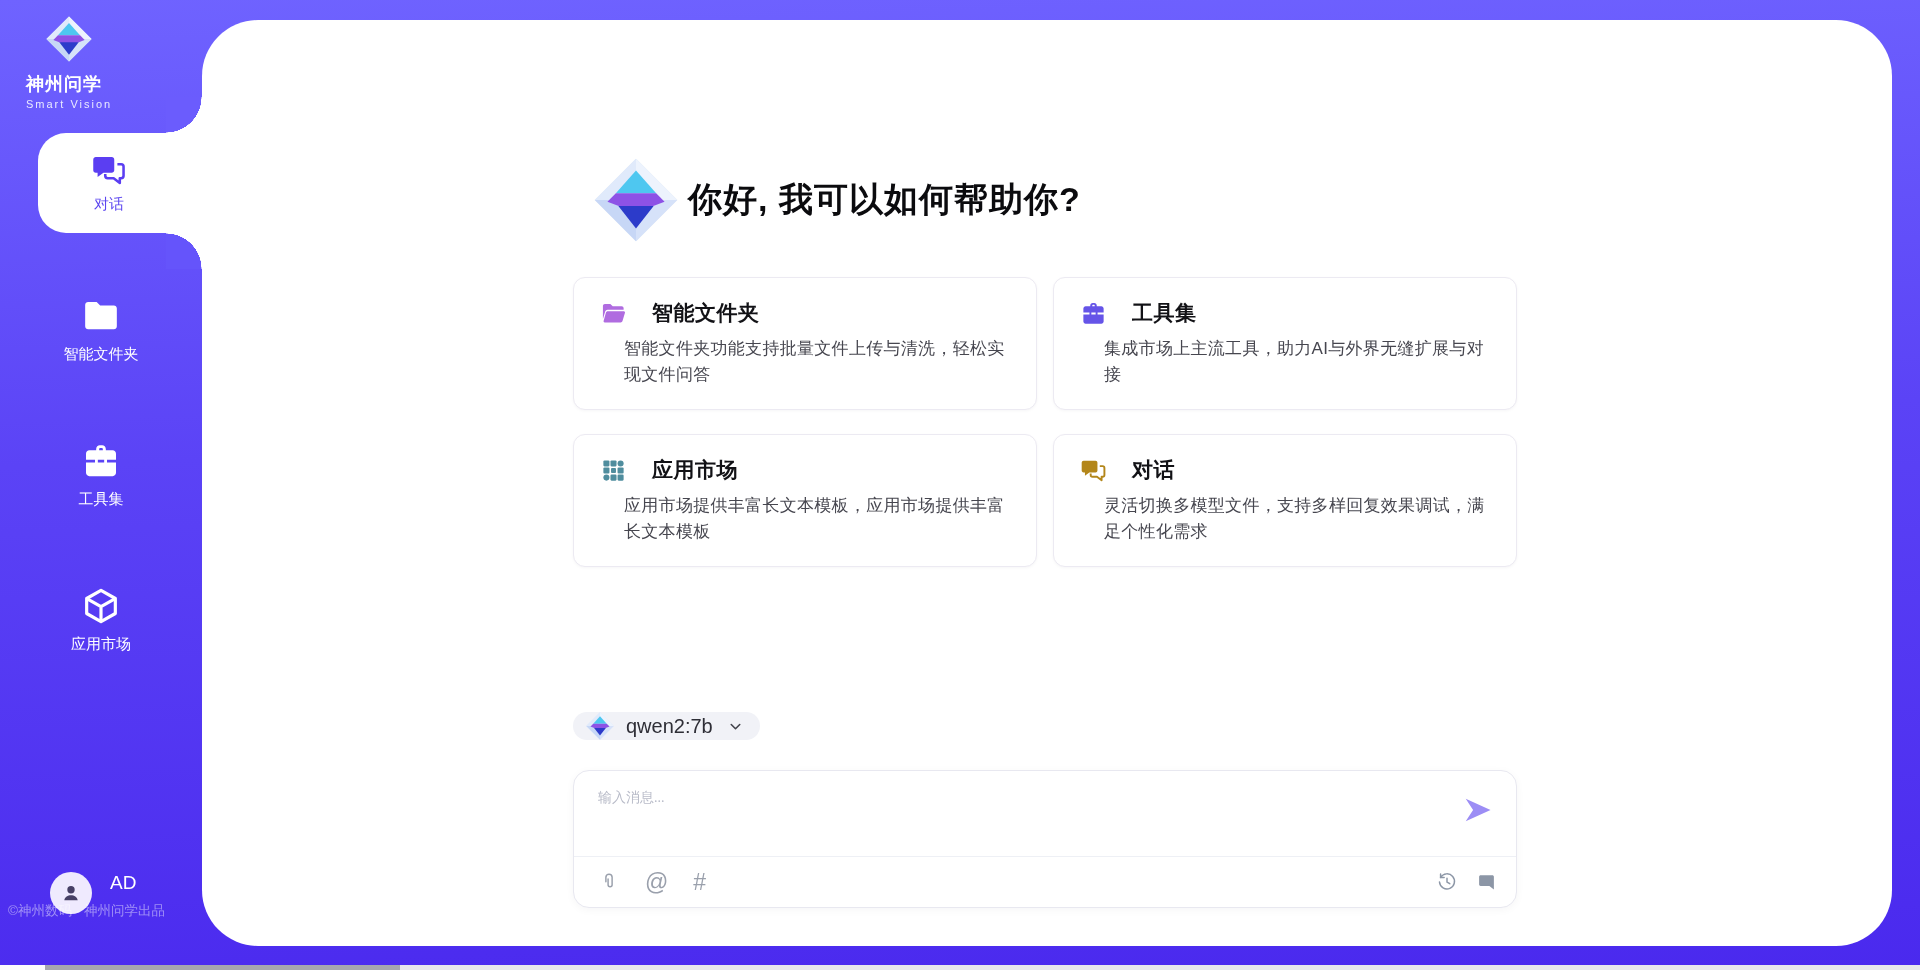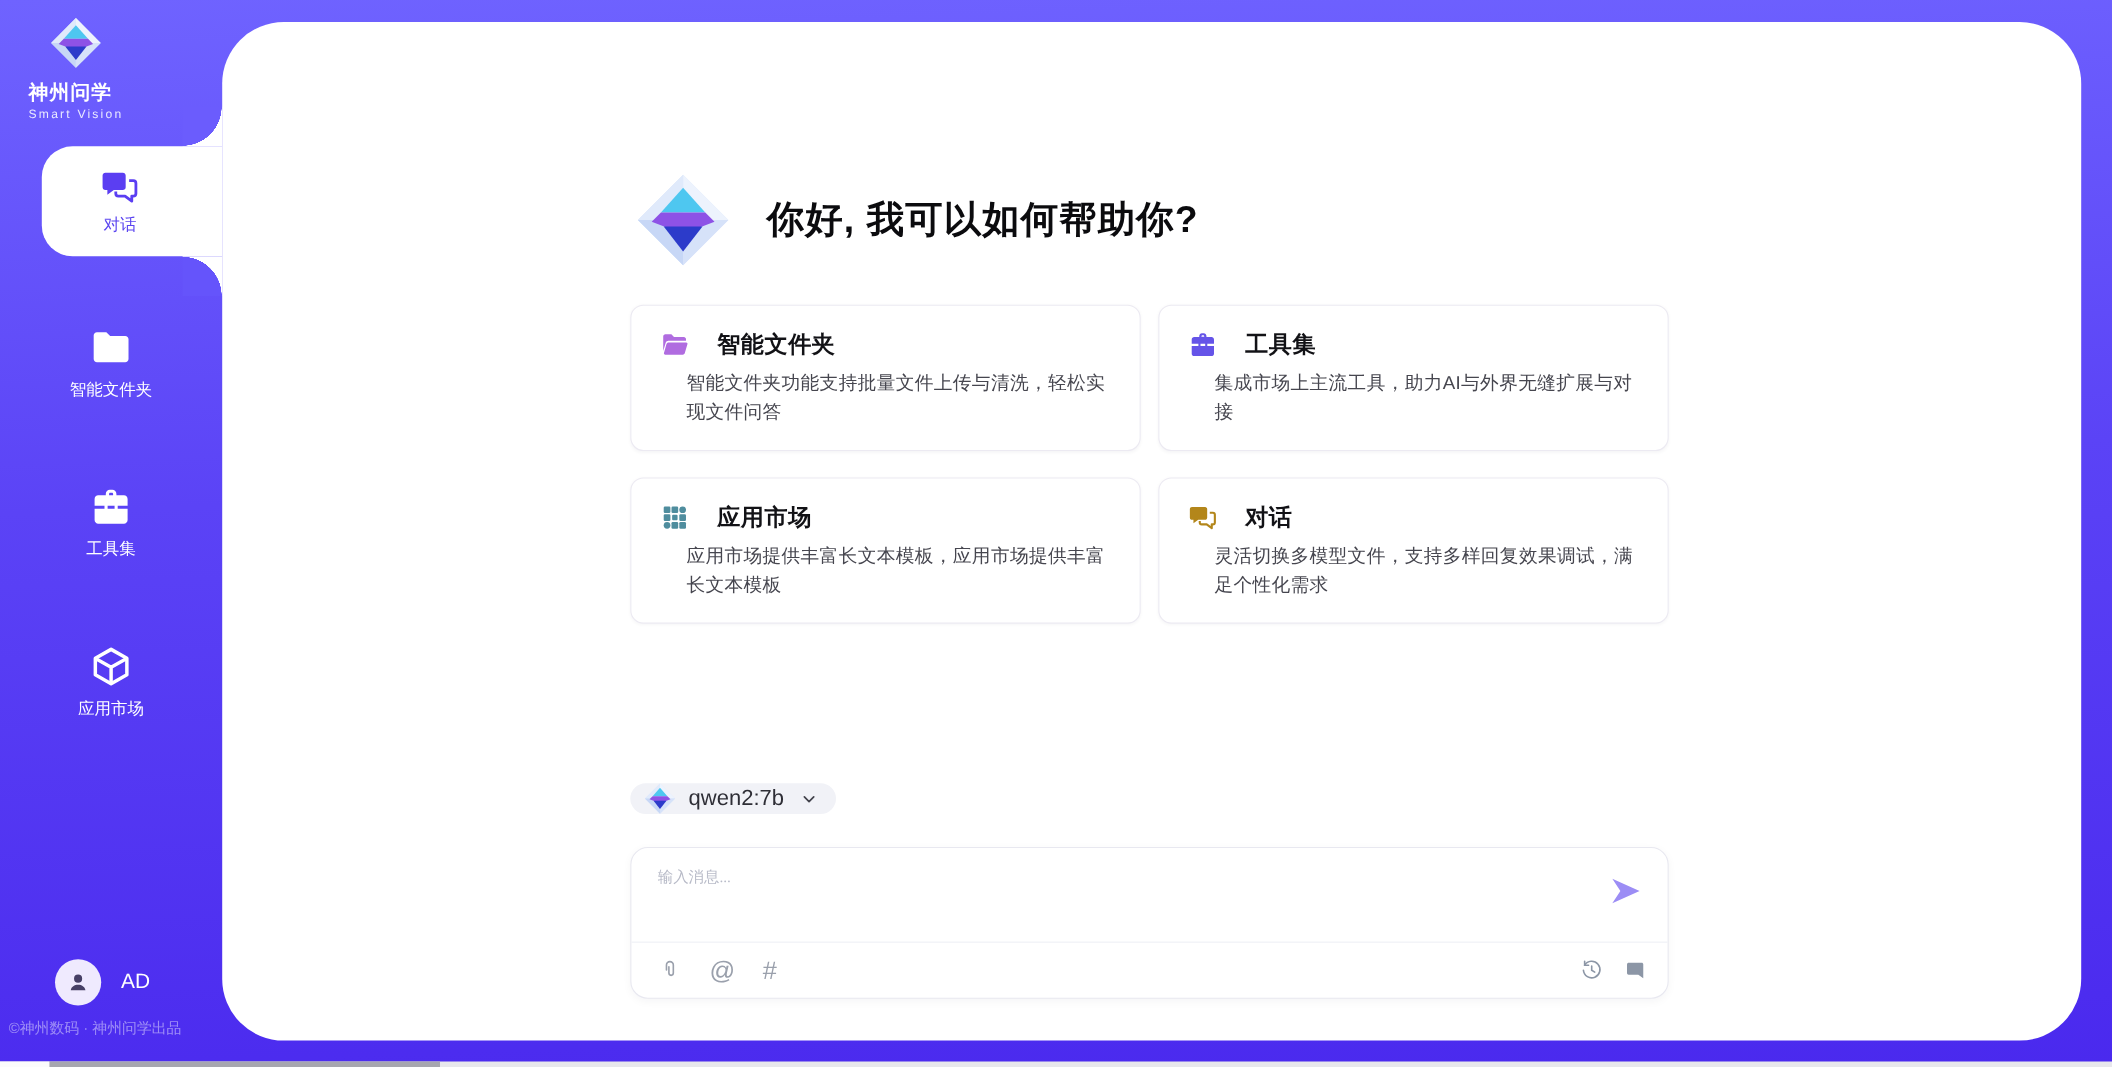--- a/index.html
+++ b/index.html
@@ -23,30 +23,30 @@
   .nav-item .nl { color:#fff; font-size:15px; }
 
   
   .tab-active { position:absolute; left:38px; top:133px; width:164px; height:100px; background:#fff; border-radius:28px 0 0 28px; display:flex; flex-direction:column; align-items:center; justify-content:center; gap:7px; padding-right:22px; cursor:pointer; }
   .tab-active .ni { width:36px; height:36px; color:#5b3ef2; }
   .tab-active .nl { color:#5b45f0; font-size:15px; }
   .fillet { position:absolute; width:36px; height:36px; left:166px; }
   .fillet.top { top:97px;  background:radial-gradient(circle 36px at 0 0,    #6b5cfd 0 35.4px, #fff 35.6px); }
   .fillet.bot { top:233px; background:radial-gradient(circle 36px at 0 100%, #6554fb 0 35.4px, #fff 35.6px); }
 
-  .user-row { position:absolute; left:50px; top:872px; display:flex; align-items:center; gap:18px; cursor:pointer; }
+  .user-row { position:absolute; left:50px; top:872px; display:flex; gap:18px; cursor:pointer; }
   .avatar { width:42px; height:42px; border-radius:50%; background:#efeafe; display:flex; align-items:center; justify-content:center; }
   .avatar svg { width:24px; height:24px; color:#474066; }
   .user-name { color:#fff; font-size:19px; }
-  .side-footer { position:absolute; left:8px; top:926px; color:rgba(255,255,255,.45); font-size:13.5px; white-space:nowrap;text-align:right; }
+  .side-footer { position:absolute; left:8px; top:902px; color:rgba(255,255,255,.45); font-size:13.5px; white-space:nowrap;text-align:right; }
 
   
   .main { position:absolute; left:202px; top:20px; width:1690px; height:926px; background:#fff; border-radius:56px; }
 
-  .hero { position:absolute; left:377px; top:138px; width:944px; display:flex; align-items:center; gap:34px; }
+  .hero { position:absolute; left:392px; top:138px; width:944px; display:flex; align-items:center; gap:10px; }
   .hero svg.logo { width:84px; height:84px; flex:none; }
   .hero-title { font-size:34px; font-weight:700; color:#0b0b0e; letter-spacing:1px; }
 
   .cards { position:absolute; left:371px; top:257px; width:944px; display:grid; grid-template-columns:1fr 1fr; column-gap:16px; row-gap:24px; }
   .card { background:#fff; border:1px solid #eceaf2; border-radius:12px; padding:21px 26px 22px 26px; min-height:126px; box-shadow:0 1px 3px rgba(25,25,60,.04); cursor:pointer; }
   .card-head { display:flex; align-items:center; gap:25px; }
   .card-head svg { width:27px; height:27px; flex:none; }
   .card-title { font-size:21px; font-weight:700; color:#121216; letter-spacing:.5px; }
   .card-desc { margin:9px 0 0 24px; font-size:17px; color:#46464f; line-height:1.5; letter-spacing:.3px; }
   .ic-folder { color:#b06ce0; } .ic-toolbox { color:#6554e8; } .ic-grid { color:#4f8d9e; } .ic-chat { color:#b3861a; }

